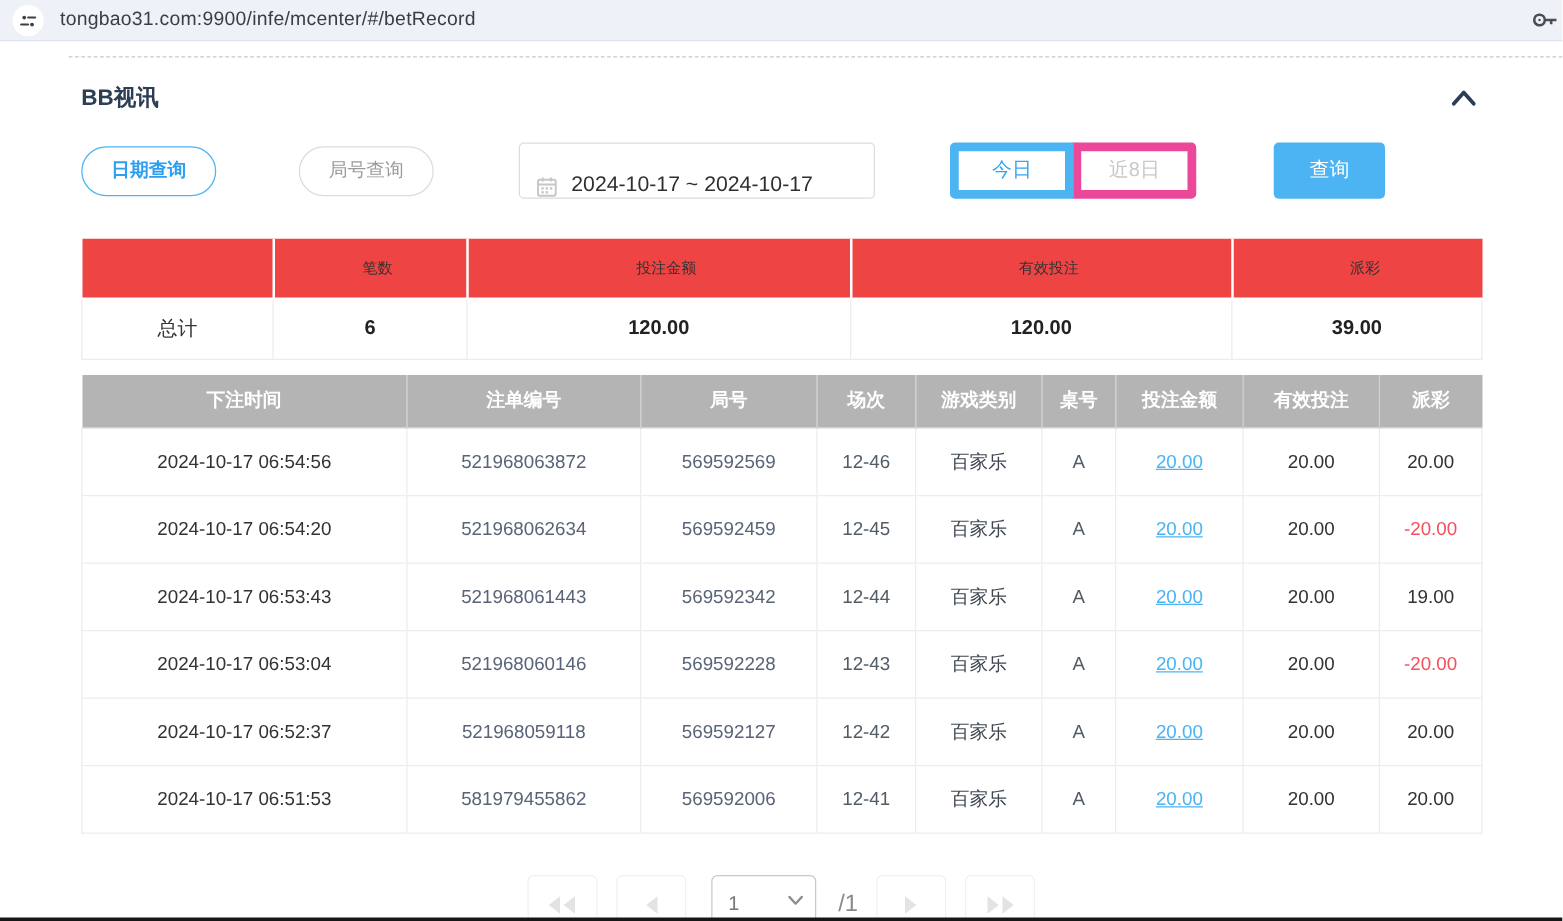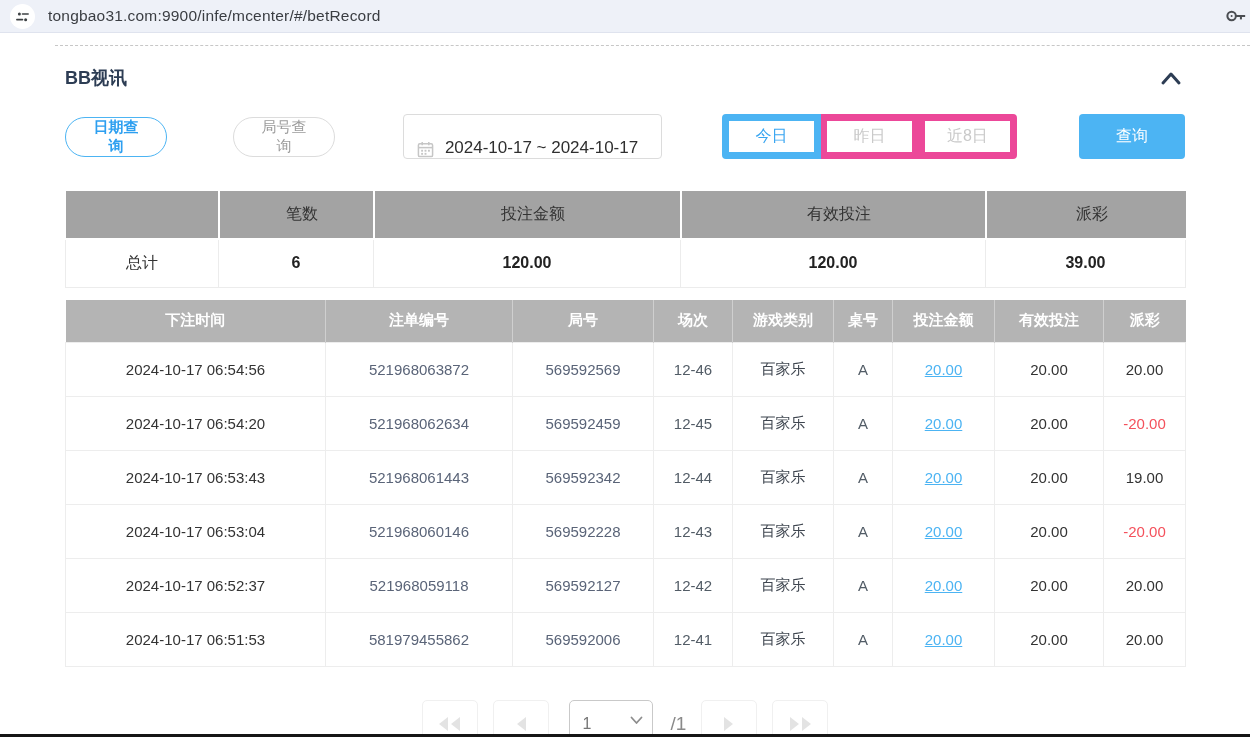--- a/index.html
+++ b/index.html
@@ -49,28 +49,28 @@
   }
   .quick-group { display:flex; margin-left:12px; }
   .quick-btn {
     width:99px; height:45px; background:#fff; border:7px solid #ec4899;
     font-size:16px; color:#c9c9c9; cursor:pointer; margin-left:-1px; position:relative;
   }
   .quick-btn:first-child { border-radius:4px 0 0 4px; margin-left:0; }
   .quick-btn:last-child  { border-radius:0 4px 4px 0; }
   .quick-btn.active { border-color:#4cb4f3; color:#38a5f1; z-index:1; }
   .search-btn {
-    margin-left:14px; width:118px; height:45px; border:none; border-radius:4px;
+    margin-left:14px; width:89px; height:45px; border:none; border-radius:4px;
     background:#4cb4f3; color:#fff; font-size:16px; cursor:pointer;
   }
   
   table { border-collapse:collapse; table-layout:fixed; width:1120px; }
   .summary { margin-top:32px; }
   .summary th {
-    background:#a3a3a3; height:48px; font-weight:400; font-size:16px; color:#333;
+    background:#ef4444; height:48px; font-weight:400; font-size:12px; color:#333;
     border:2px solid #fff; border-top:none;padding-left:12px;
   }
   .summary th:first-child { border-left:none; } .summary th:last-child { border-right:none; }
   .summary td {
     height:48px; border:1px solid #ececec; text-align:center;
     font-size:16px; color:#222; font-weight:700;
   }
   .summary td.total-label { font-weight:400; font-size:16px; color:#333; }
   
   .bet { margin-top:12px; }
@@ -170,21 +170,20 @@
               <rect x="11.6" y="9.3" width="2" height="2"></rect>
             <rect x="4.4" y="12.6" width="2" height="2"></rect>
               <rect x="8" y="12.6" width="2" height="2"></rect>
           </g>
         </svg>
       </span>
       <span>2024-10-17 ~ 2024-10-17</span>
     </div>
     <div class="quick-group">
       <button class="quick-btn active">今日</button>
-      <button class="quick-btn">昨日</button>
       <button class="quick-btn">近8日</button>
     </div>
     <button class="search-btn">查询</button>
   </div>
 
   <table class="summary">
     <colgroup>
         <col style="width:153px">
         <col style="width:155px">
         <col style="width:307px">

